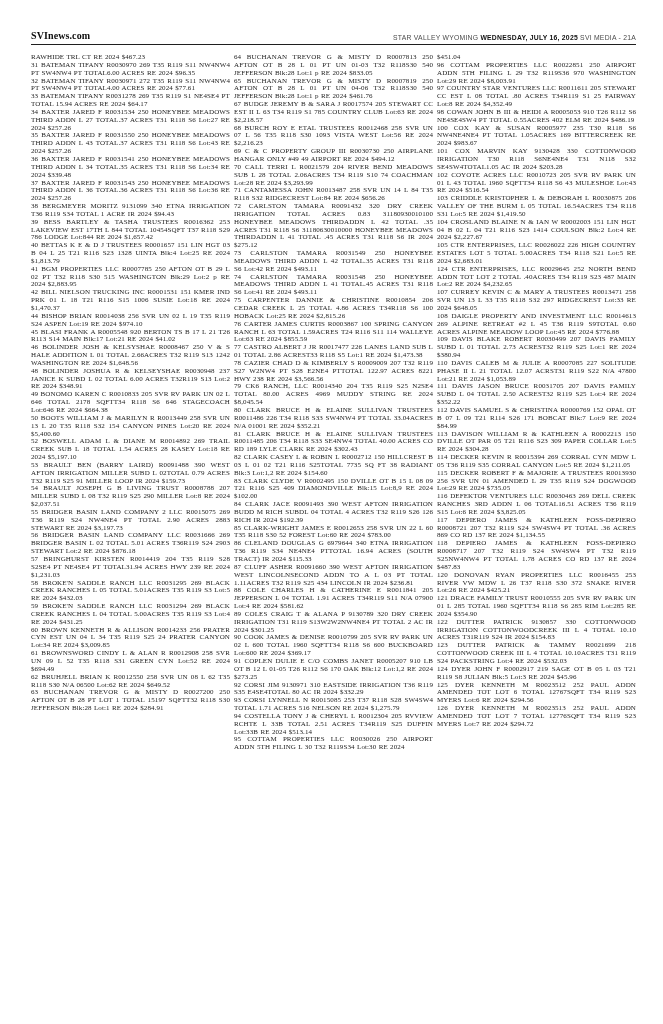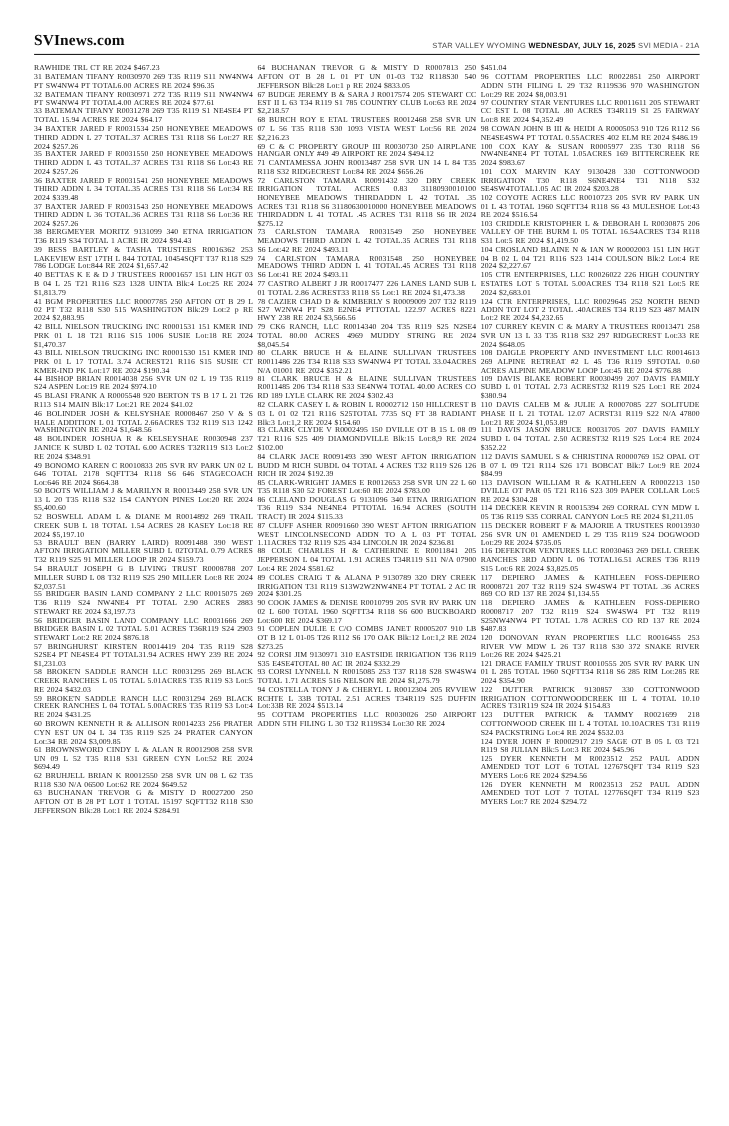--- a/index.html
+++ b/index.html
@@ -24,21 +24,21 @@
   .page-header {
     display: flex;
     justify-content: space-between;
     align-items: flex-end;
     border-bottom: 1.6px solid #1f1f1f;
     padding-bottom: 3px;
   }
   .masthead {
     font-family: "Liberation Serif", serif;
     font-weight: bold;
-    font-size: 14px;
+    font-size: 10px;
     letter-spacing: 0.1px;
     color: #0d0d0d;
   }
   .dateline {
     font-family: "Liberation Sans", sans-serif;
     font-size: 6.8px;
     letter-spacing: 0.25px;
     color: #4a4a4a;
     white-space: nowrap;
   }
@@ -83,21 +83,20 @@
         <p class="entry">33 BATEMAN TIFANY R0031278 269 T35 R119 S1 NE4SE4 PT TOTAL 15.94 ACRES RE 2024 $64.17</p>
         <p class="entry">34 BAXTER JARED F R0031534 250 HONEYBEE MEADOWS THIRD ADDN L 27 TOTAL.37 ACRES T31 R118 S6 Lot:27 RE 2024 $257.26</p>
         <p class="entry">35 BAXTER JARED F R0031550 250 HONEYBEE MEADOWS THIRD ADDN L 43 TOTAL.37 ACRES T31 R118 S6 Lot:43 RE 2024 $257.26</p>
         <p class="entry">36 BAXTER JARED F R0031541 250 HONEYBEE MEADOWS THIRD ADDN L 34 TOTAL.35 ACRES T31 R118 S6 Lot:34 RE 2024 $339.48</p>
         <p class="entry">37 BAXTER JARED F R0031543 250 HONEYBEE MEADOWS THIRD ADDN L 36 TOTAL.36 ACRES T31 R118 S6 Lot:36 RE 2024 $257.26</p>
         <p class="entry">38 BERGMEYER MORITZ 9131099 340 ETNA IRRIGATION T36 R119 S34 TOTAL 1 ACRE IR 2024 $94.43</p>
         <p class="entry">39 BESS BARTLEY &amp; TASHA TRUSTEES R0016362 253 LAKEVIEW EST 17TH L 844 TOTAL 10454SQFT T37 R118 S29 786 LODGE Lot:844 RE 2024 $1,657.42</p>
         <p class="entry">40 BETTAS K E &amp; D J TRUSTEES R0001657 151 LIN HGT 03 B 04 L 25 T21 R116 S23 1328 UINTA Blk:4 Lot:25 RE 2024 $1,813.79</p>
         <p class="entry">41 BGM PROPERTIES LLC R0007785 250 AFTON OT B 29 L 02 PT T32 R118 S30 515 WASHINGTON Blk:29 Lot:2 p RE 2024 $2,883.95</p>
         <p class="entry">42 BILL NIELSON TRUCKING INC R0001531 151 KMER IND PRK 01 L 18 T21 R116 S15 1006 SUSIE Lot:18 RE 2024 $1,470.37</p>
-        <p class="entry">43 BILL NIELSON TRUCKING INC R0001530 151 KMER IND PRK 01 L 17 TOTAL 3.74 ACREST21 R116 S15 SUSIE CT KMER-IND PK Lot:17 RE 2024 $190.34</p>
         <p class="entry">44 BISHOP BRIAN R0014038 256 SVR UN 02 L 19 T35 R119 S24 ASPEN Lot:19 RE 2024 $974.10</p>
         <p class="entry">45 BLASI FRANK A R0005548 920 BERTON TS B 17 L 21 T26 R113 S14 MAIN Blk:17 Lot:21 RE 2024 $41.02</p>
         <p class="entry">46 BOLINDER JOSH &amp; KELSYSHAE R0008467 250 V &amp; S HALE ADDITION L 01 TOTAL 2.66ACRES T32 R119 S13 1242 WASHINGTON RE 2024 $1,648.56</p>
         <p class="entry">48 BOLINDER JOSHUA R &amp; KELSEYSHAE R0030948 237 JANICE K SUBD L 02 TOTAL 6.00 ACRES T32R119 S13 Lot:2 RE 2024 $348.91</p>
         <p class="entry">49 BONOMO KAREN C R0010833 205 SVR RV PARK UN 02 L 646 TOTAL 2178 SQFTT34 R118 S6 646 STAGECOACH Lot:646 RE 2024 $664.38</p>
         <p class="entry">50 BOOTS WILLIAM J &amp; MARILYN R R0013449 258 SVR UN 13 L 20 T35 R118 S32 154 CANYON PINES Lot:20 RE 2024 $5,400.60</p>
         <p class="entry">52 BOSWELL ADAM L &amp; DIANE M R0014892 269 TRAIL CREEK SUB L 18 TOTAL 1.54 ACRES 28 KASEY Lot:18 RE 2024 $5,197.10</p>
         <p class="entry">53 BRAULT BEN (BARRY LAIRD) R0091488 390 WEST AFTON IRRIGATION MILLER SUBD L 02TOTAL 0.79 ACRES T32 R119 S25 91 MILLER LOOP IR 2024 $159.73</p>
         <p class="entry">54 BRAULT JOSEPH G B LIVING TRUST R0008788 207 MILLER SUBD L 08 T32 R119 S25 290 MILLER Lot:8 RE 2024 $2,037.51</p>
         <p class="entry">55 BRIDGER BASIN LAND COMPANY 2 LLC R0015075 269 T36 R119 S24 NW4NE4 PT TOTAL 2.90 ACRES 2883 STEWART RE 2024 $3,197.73</p>
@@ -105,37 +104,41 @@
         <p class="entry">57 BRINGHURST KIRSTEN R0014419 204 T35 R119 S28 S2SE4 PT NE4SE4 PT TOTAL31.94 ACRES HWY 239 RE 2024 $1,231.03</p>
         <p class="entry">58 BROKE'N SADDLE RANCH LLC R0031295 269 BLACK CREEK RANCHES L 05 TOTAL 5.01ACRES T35 R119 S3 Lot:5 RE 2024 $432.03</p>
         <p class="entry">59 BROKE'N SADDLE RANCH LLC R0031294 269 BLACK CREEK RANCHES L 04 TOTAL 5.00ACRES T35 R119 S3 Lot:4 RE 2024 $431.25</p>
         <p class="entry">60 BROWN KENNETH R &amp; ALLISON R0014233 256 PRATER CYN EST UN 04 L 34 T35 R119 S25 24 PRATER CANYON Lot:34 RE 2024 $3,009.85</p>
         <p class="entry">61 BROWNSWORD CINDY L &amp; ALAN R R0012908 258 SVR UN 09 L 52 T35 R118 S31 GREEN CYN Lot:52 RE 2024 $694.49</p>
         <p class="entry">62 BRUHJELL BRIAN K R0012550 258 SVR UN 08 L 62 T35 R118 S30 N/A 06500 Lot:62 RE 2024 $649.52</p>
         <p class="entry">63 BUCHANAN TREVOR G &amp; MISTY D R0027200 250 AFTON OT B 28 PT LOT 1 TOTAL 15197 SQFTT32 R118 S30 JEFFERSON Blk:28 Lot:1 RE 2024 $284.91</p>
       </div>
     <div class="col">
         <p class="entry">64 BUCHANAN TREVOR G &amp; MISTY D R0007813 250 AFTON OT B 28 L 01 PT UN 01-03 T32 R118S30 540 JEFFERSON Blk:28 Lot:1 p RE 2024 $833.05</p>
+        <p class="entry">65 BUCHANAN TREVOR G &amp; MISTY D R0007819 250 AFTON OT B 28 L 01 PT UN 04-06 T32 R118S30 540 JEFFERSON Blk:28 Lot:1 p RE 2024 $461.76</p>
         <p class="entry">67 BUDGE JEREMY B &amp; SARA J R0017574 205 STEWART CC EST II L 63 T34 R119 S1 785 COUNTRY CLUB Lot:63 RE 2024 $2,218.57</p>
         <p class="entry">68 BURCH ROY E ETAL TRUSTEES R0012468 258 SVR UN 07 L 56 T35 R118 S30 1093 VISTA WEST Lot:56 RE 2024 $2,216.23</p>
         <p class="entry">69 C &amp; C PROPERTY GROUP III R0030730 250 AIRPLANE HANGAR ONLY #49 49 AIRPORT RE 2024 $494.12</p>
+        <p class="entry">70 CALL TERRI L R0021579 204 RIVER BEND MEADOWS SUB L 28 TOTAL 2.06ACRES T34 R119 S10 74 COACHMAN Lot:28 RE 2024 $3,293.99</p>
         <p class="entry">71 CANTAMESSA JOHN R0013487 258 SVR UN 14 L 84 T35 R118 S32 RIDGECREST Lot:84 RE 2024 $656.26</p>
         <p class="entry">72 CARLSTON TAMARA R0091432 320 DRY CREEK IRRIGATION TOTAL ACRES 0.83 31180930010100 HONEYBEE MEADOWS THIRDADDN L 42 TOTAL .35 ACRES T31 R118 S6 31180630010000 HONEYBEE MEADOWS THIRDADDN L 41 TOTAL .45 ACRES T31 R118 S6 IR 2024 $275.12</p>
         <p class="entry">73 CARLSTON TAMARA R0031549 250 HONEYBEE MEADOWS THIRD ADDN L 42 TOTAL.35 ACRES T31 R118 S6 Lot:42 RE 2024 $493.11</p>
         <p class="entry">74 CARLSTON TAMARA R0031548 250 HONEYBEE MEADOWS THIRD ADDN L 41 TOTAL.45 ACRES T31 R118 S6 Lot:41 RE 2024 $493.11</p>
+        <p class="entry">75 CARPENTER DANNIE &amp; CHRISTINE R0010854 206 CEDAR CREEK L 25 TOTAL 4.86 ACRES T34R118 S6 100 HOBACK Lot:25 RE 2024 $2,815.26</p>
+        <p class="entry">76 CARTER JAMES CURTIS R0003867 100 SPRING CANYON RANCH L 63 TOTAL 1.59ACRES T24 R116 S11 114 WALLEYE Lot:63 RE 2024 $855.59</p>
         <p class="entry">77 CASTRO ALBERT J JR R0017477 226 LANES LAND SUB L 01 TOTAL 2.86 ACREST33 R118 S5 Lot:1 RE 2024 $1,473.38</p>
         <p class="entry">78 CAZIER CHAD D &amp; KIMBERLY S R0009009 207 T32 R119 S27 W2NW4 PT S28 E2NE4 PTTOTAL 122.97 ACRES 8221 HWY 238 RE 2024 $3,566.56</p>
         <p class="entry">79 CK6 RANCH, LLC R0014340 204 T35 R119 S25 N2SE4 TOTAL 80.00 ACRES 4969 MUDDY STRING RE 2024 $8,045.54</p>
         <p class="entry">80 CLARK BRUCE H &amp; ELAINE SULLIVAN TRUSTEES R0011486 226 T34 R118 S33 SW4NW4 PT TOTAL 33.04ACRES N/A 01001 RE 2024 $352.21</p>
         <p class="entry">81 CLARK BRUCE H &amp; ELAINE SULLIVAN TRUSTEES R0011485 206 T34 R118 S33 SE4NW4 TOTAL 40.00 ACRES CO RD 189 LYLE CLARK RE 2024 $302.43</p>
         <p class="entry">82 CLARK CASEY L &amp; ROBIN L R0002712 150 HILLCREST B 03 L 01 02 T21 R116 S25TOTAL 7735 SQ FT 38 RADIANT Blk:3 Lot:1,2 RE 2024 $154.60</p>
         <p class="entry">83 CLARK CLYDE V R0002495 150 DVILLE OT B 15 L 08 09 T21 R116 S25 409 DIAMONDVILLE Blk:15 Lot:8,9 RE 2024 $102.00</p>
         <p class="entry">84 CLARK JACE R0091493 390 WEST AFTON IRRIGATION BUDD M RICH SUBDL 04 TOTAL 4 ACRES T32 R119 S26 126 RICH IR 2024 $192.39</p>
         <p class="entry">85 CLARK-WRIGHT JAMES E R0012653 258 SVR UN 22 L 60 T35 R118 S30 52 FOREST Lot:60 RE 2024 $783.00</p>
-        <p class="entry">86 CLELAND DOUGLAS G 9131096 340 ETNA IRRIGATION T36 R119 S34 NE4NE4 PTTOTAL 16.94 ACRES (SOUTH TRACT) IR 2024 $115.33</p>
+        <p class="entry">86 CLELAND DOUGLAS G 6979644 340 ETNA IRRIGATION T36 R119 S34 NE4NE4 PTTOTAL 16.94 ACRES (SOUTH TRACT) IR 2024 $115.33</p>
         <p class="entry">87 CLUFF ASHER R0091660 390 WEST AFTON IRRIGATION WEST LINCOLNSECOND ADDN TO A L 03 PT TOTAL 1.11ACRES T32 R119 S25 434 LINCOLN IR 2024 $236.81</p>
         <p class="entry">88 COLE CHARLES H &amp; CATHERINE E R0011841 205 JEPPERSON L 04 TOTAL 1.91 ACRES T34R119 S11 N/A 07900 Lot:4 RE 2024 $581.62</p>
         <p class="entry">89 COLES CRAIG T &amp; ALANA P 9130789 320 DRY CREEK IRRIGATION T31 R119 S13W2W2NW4NE4 PT TOTAL 2 AC IR 2024 $301.25</p>
         <p class="entry">90 COOK JAMES &amp; DENISE R0010799 205 SVR RV PARK UN 02 L 600 TOTAL 1960 SQFTT34 R118 S6 600 BUCKBOARD Lot:600 RE 2024 $369.17</p>
         <p class="entry">91 COPLEN DULIE E C/O COMBS JANET R0005207 910 LB OT B 12 L 01-05 T26 R112 S6 170 OAK Blk:12 Lot:1,2 RE 2024 $273.25</p>
         <p class="entry">92 CORSI JIM 9130971 310 EASTSIDE IRRIGATION T36 R119 S35 E4SE4TOTAL 80 AC IR 2024 $332.29</p>
         <p class="entry">93 CORSI LYNNELL N R0015085 253 T37 R118 S28 SW4SW4 TOTAL 1.71 ACRES 516 NELSON RE 2024 $1,275.79</p>
         <p class="entry">94 COSTELLA TONY J &amp; CHERYL L R0012304 205 RVVIEW RCHTE L 33B TOTAL 2.51 ACRES T34R119 S25 DUFFIN Lot:33B RE 2024 $513.14</p>
         <p class="entry">95 COTTAM PROPERTIES LLC R0030026 250 AIRPORT ADDN 5TH FILING L 30 T32 R119S34 Lot:30 RE 2024</p>
       </div>

